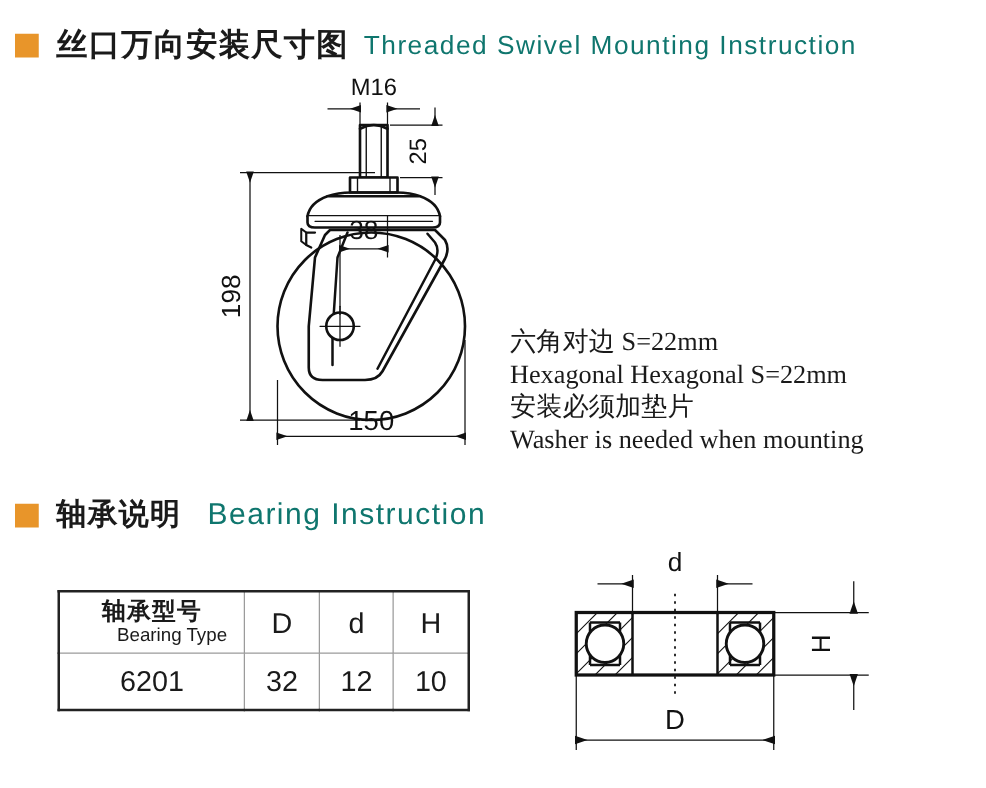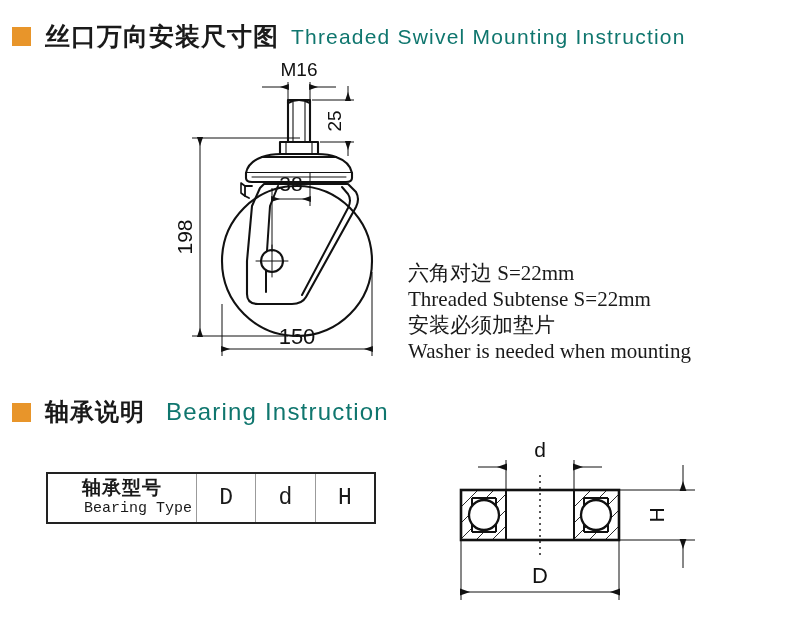--- a/index.html
+++ b/index.html
@@ -70,21 +70,20 @@
 
   
   #bearing-table {
     position: absolute;
     left: 46px;
     top: 472px;
     width: 330px;
     border-collapse: collapse;
     border: 2.5px solid #222;
     background: #fff;
-    font-family: Liberation Mono, monospace;
   }
   #bearing-table td {
     border: 1px solid #9b9b9b;
     text-align: center;
     vertical-align: middle;
     color: #1a1a1a;
     padding: 0;
   }
   #bearing-table .th-cell { height: 48px; }
   #bearing-table .td-cell { height: 44px; }
@@ -212,21 +211,21 @@
       <line x1="222" y1="248" x2="222" y2="300"></line>
       <line x1="372" y1="216" x2="372" y2="300"></line>
       <line x1="222" y1="293" x2="372" y2="293" marker-start="url(#arrIn)" marker-end="url(#arrIn)"></line>
     </g>
     <text x="297" y="288" text-anchor="middle" font-family="Liberation Sans, sans-serif" font-size="22" fill="#111">150</text>
   </svg>
 </div>
 
 <div id="notes">
   <div>六角对边 S=22mm</div>
-  <div>Threaded Subtense S=22mm</div>
+  <div>Hexagonal Hexagonal S=22mm</div>
   <div>安装必须加垫片</div>
   <div>Washer is needed when mounting</div>
 </div>
 
 <div class="section-header" id="header-bearing" style="left:12px; top:400px;">
   <span class="sq-marker"></span>
   <span class="hdr-cn">轴承说明</span>
   <span class="hdr-en">Bearing Instruction</span>
 </div>
 
@@ -240,20 +239,26 @@
       <td class="th-cell col-d">
         <div class="cell-sym">D</div>
       </td>
       <td class="th-cell col-d">
         <div class="cell-sym">d</div>
       </td>
       <td class="th-cell col-d">
         <div class="cell-sym">H</div>
       </td>
     </tr>
+    <tr>
+      <td class="td-cell col-type cell-val">6201</td>
+      <td class="td-cell col-d cell-val">32</td>
+      <td class="td-cell col-d cell-val">12</td>
+      <td class="td-cell col-d cell-val">10</td>
+    </tr>
   </tbody>
 </table>
 
 <div class="drawing" id="bearing-drawing" style="left:440px; top:440px; width:300px; height:180px;">
   <svg width="300" height="180" viewBox="0 0 300 180" xmlns="http://www.w3.org/2000/svg">
     <defs>
       <marker id="bArr" viewBox="0 0 10 10" refX="9" refY="5" markerWidth="10" markerHeight="10" orient="auto-start-reverse">
         <path d="M 0 5 L 10 1.6 L 10 8.4 z" fill="#111"></path>
       </marker>
       <marker id="bArrV" viewBox="0 0 10 10" refX="9" refY="5" markerWidth="10" markerHeight="10" orient="auto-start-reverse">

